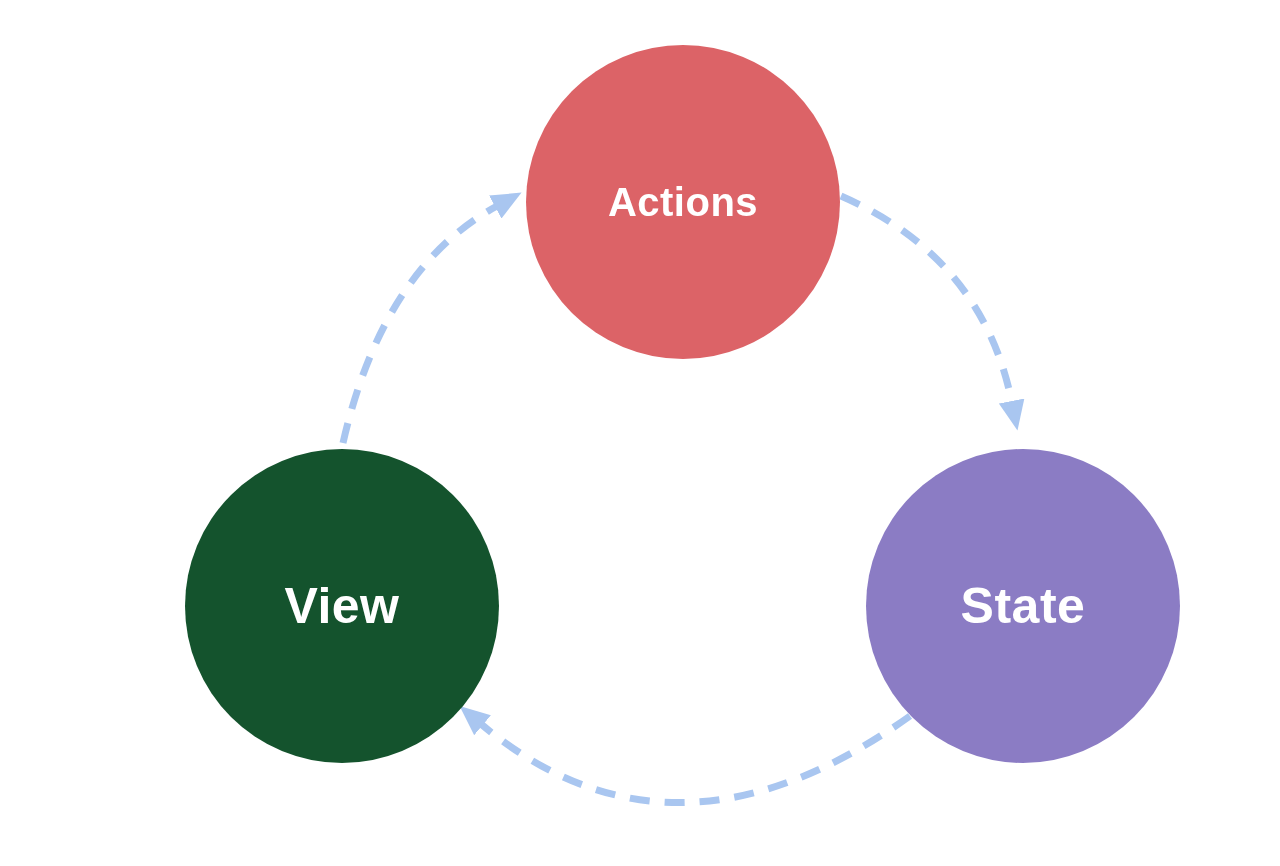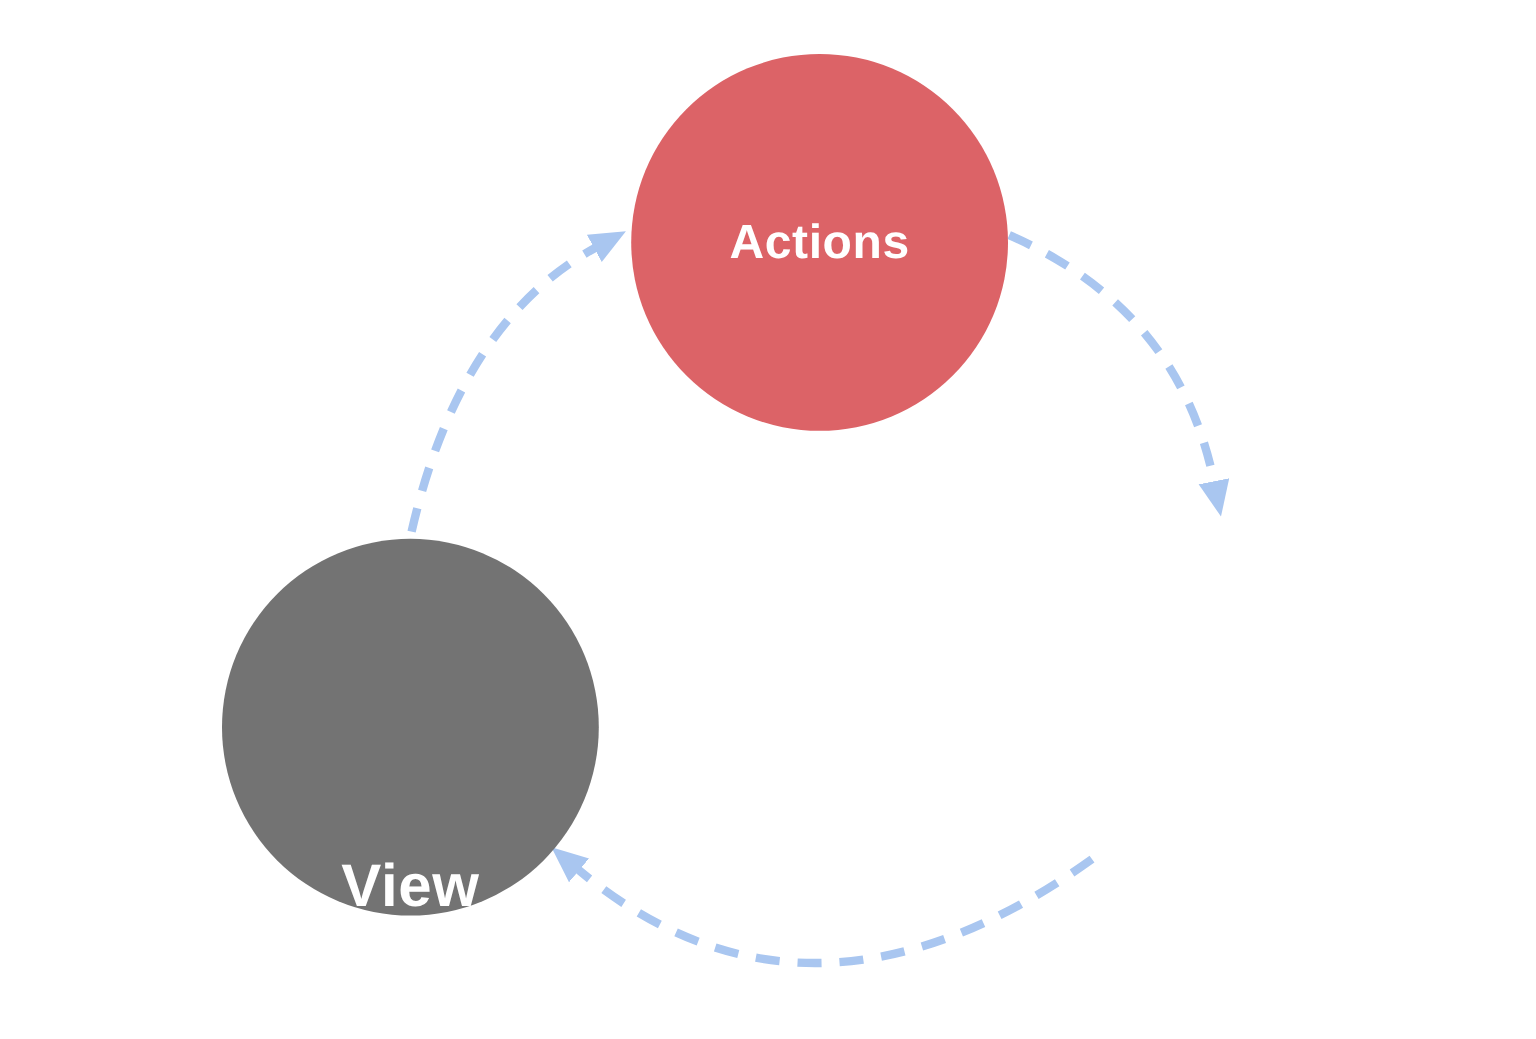--- a/index.html
+++ b/index.html
@@ -64,18 +64,21 @@
     </defs>
     <path class="edge" d="M 808,196 Q 950,258 979,403" marker-end="url(#arrowhead)" stroke="#a9c6f0"></path>
     <path class="edge" d="M 877,716 Q 640,885 448,724" marker-end="url(#arrowhead)" stroke="#a9c6f0"></path>
     <path class="edge" d="M 310,443 Q 350,268 464,206" marker-end="url(#arrowhead)" stroke="#a9c6f0"></path>
   </svg>
 
   <div class="node node-actions" style="background: rgb(220, 99, 103); color: rgb(255, 255, 255);">
     <span class="node-label">Actions</span>
   </div>
 
-  <div class="node node-view" style="background: #737373; color: rgb(255, 255, 255); align-items: flex-end;">
+  <div class="node node-view" style="background: #14532d; color: rgb(255, 255, 255);">
     <span class="node-label">View</span>
   </div>
 
+  <div class="node node-state" style="background: rgb(139, 124, 196); color: rgb(255, 255, 255);">
+    <span class="node-label">State</span>
+  </div>
 
 </div>
 
 </body></html>

